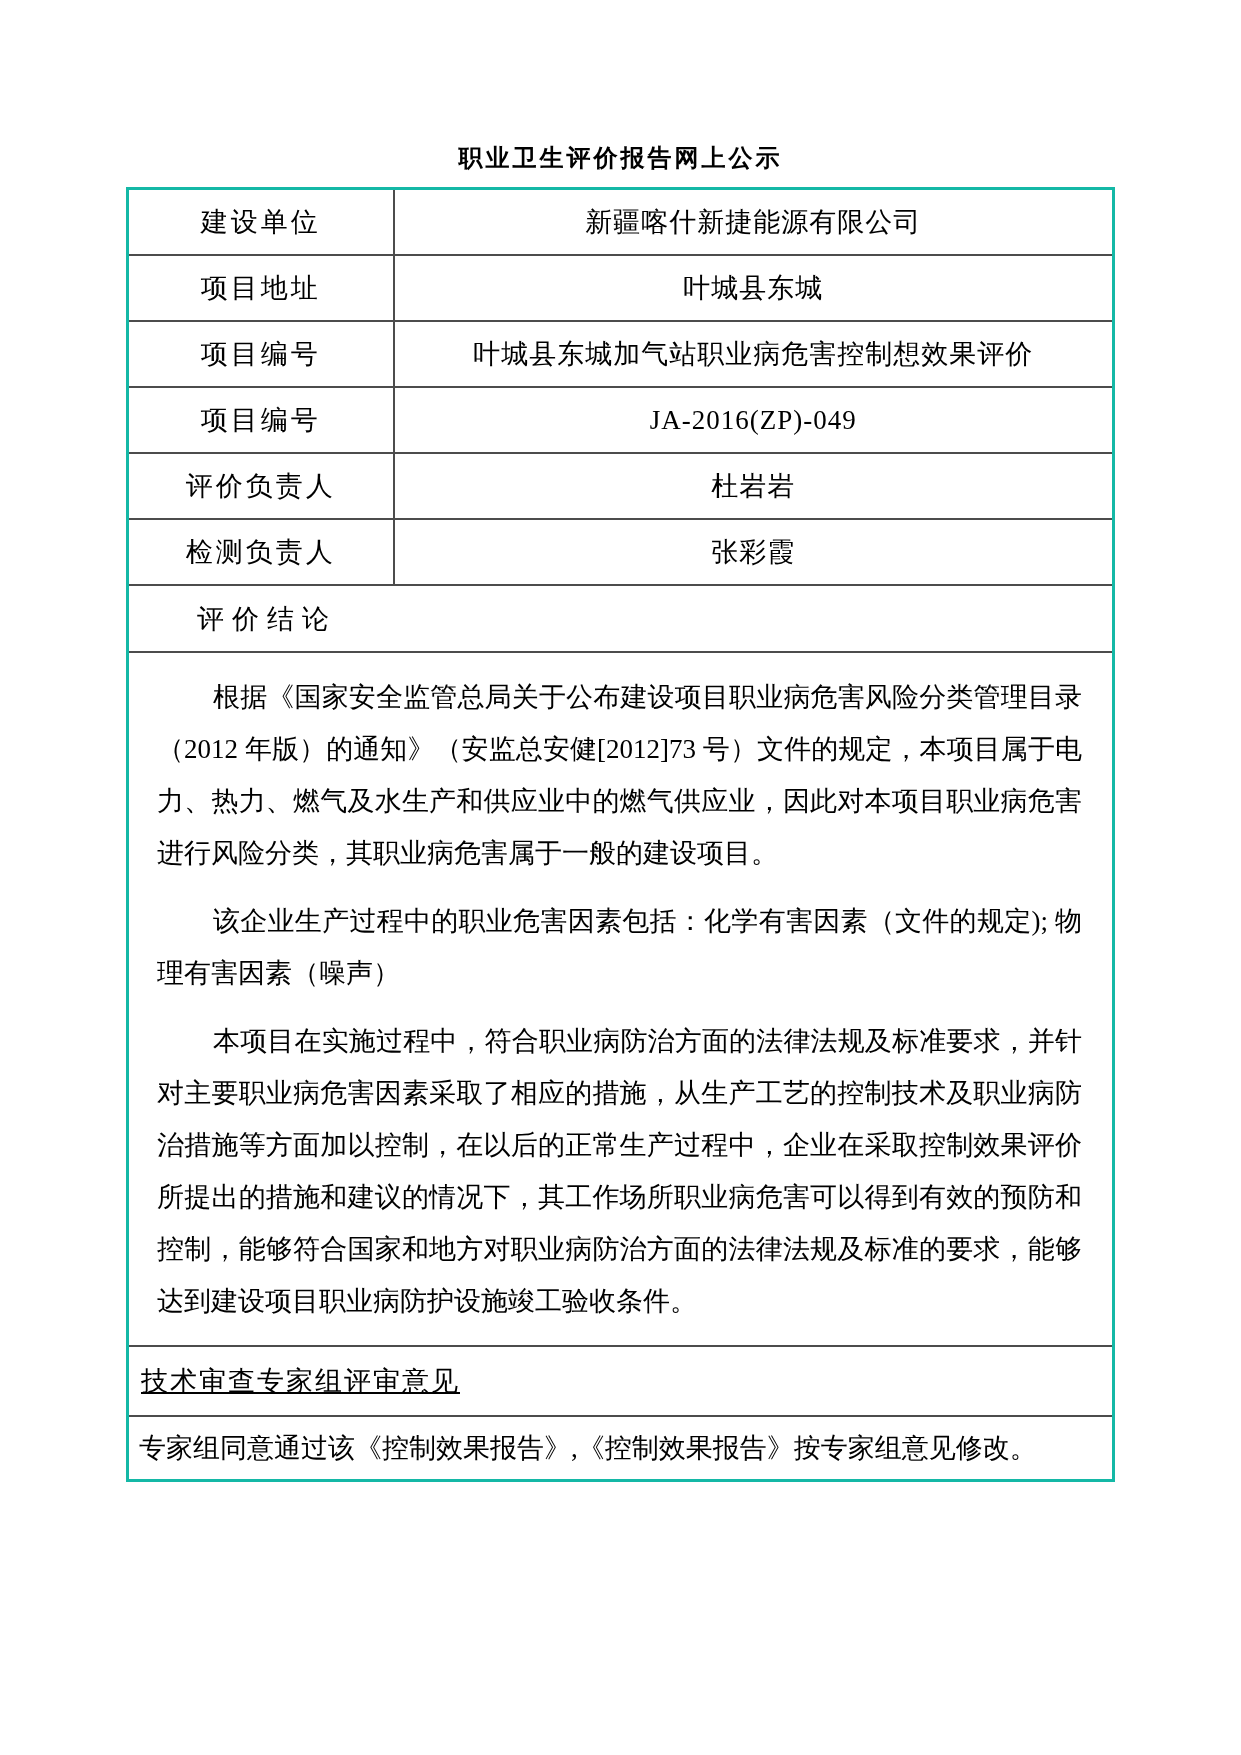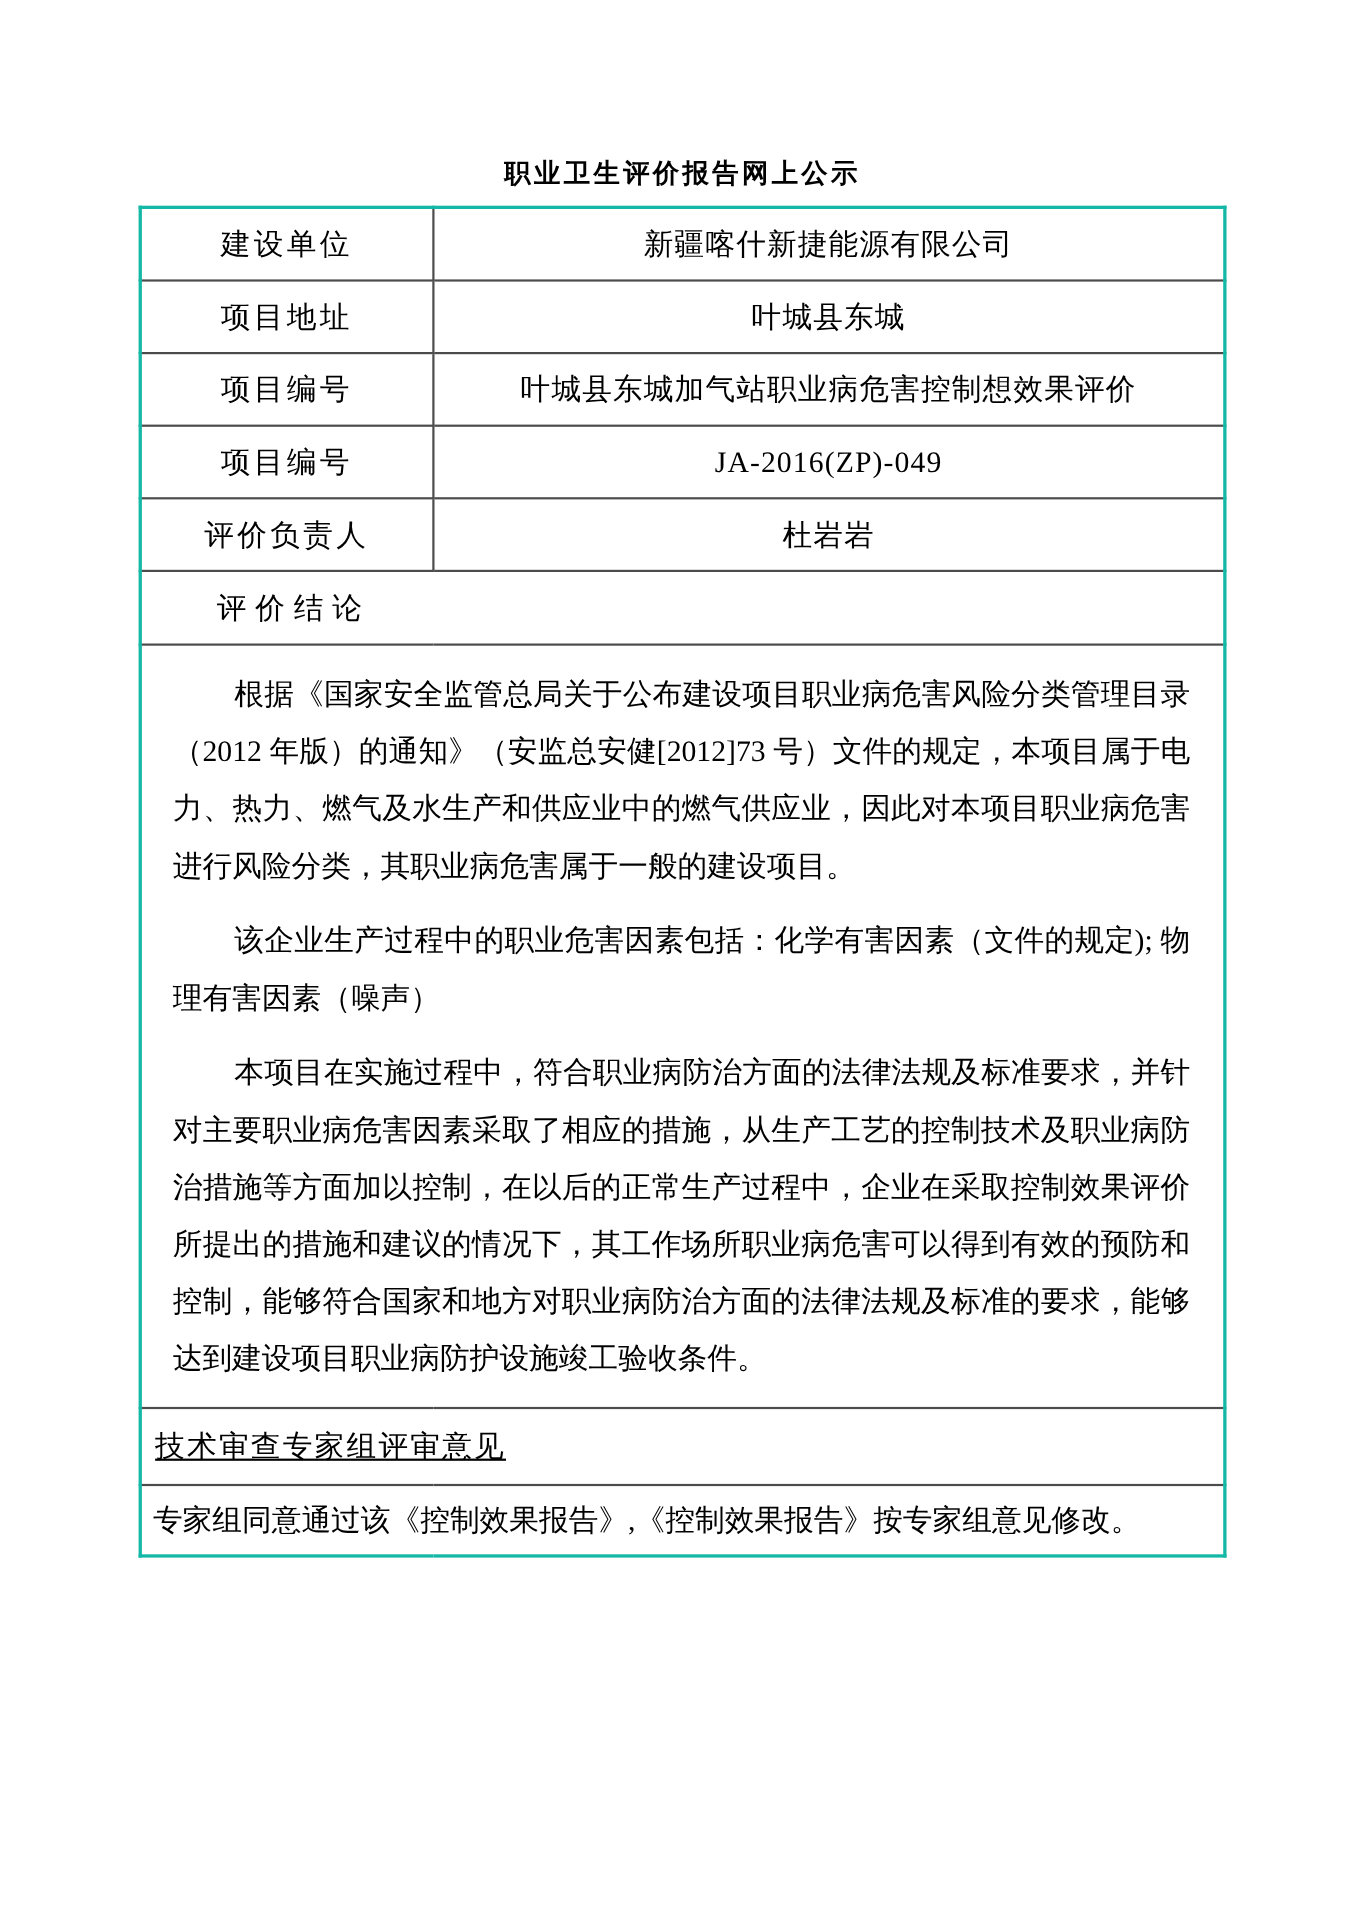--- a/index.html
+++ b/index.html
@@ -104,20 +104,24 @@
         <td class="value-cell">叶城县东城加气站职业病危害控制想效果评价</td>
       </tr>
       <tr class="field-row">
         <td class="label-cell">项目编号</td>
         <td class="value-cell">JA-2016(ZP)-049</td>
       </tr>
       <tr class="field-row">
         <td class="label-cell">评价负责人</td>
         <td class="value-cell">杜岩岩</td>
       </tr>
+      <tr class="field-row">
+        <td class="label-cell">检测负责人</td>
+        <td class="value-cell">张彩霞</td>
+      </tr>
       <tr>
         <td colspan="2" class="conclusion-label-cell">评价结论</td>
       </tr>
       <tr>
         <td colspan="2" class="conclusion-body-cell">
           <p class="para">根据《国家安全监管总局关于公布建设项目职业病危害风险分类管理目录（2012 年版）的通知》（安监总安健[2012]73 号）文件的规定，本项目属于电力、热力、燃气及水生产和供应业中的燃气供应业，因此对本项目职业病危害进行风险分类，其职业病危害属于一般的建设项目。</p>
           <p class="para">该企业生产过程中的职业危害因素包括：化学有害因素（文件的规定); 物理有害因素（噪声）</p>
           <p class="para">本项目在实施过程中，符合职业病防治方面的法律法规及标准要求，并针对主要职业病危害因素采取了相应的措施，从生产工艺的控制技术及职业病防治措施等方面加以控制，在以后的正常生产过程中，企业在采取控制效果评价所提出的措施和建议的情况下，其工作场所职业病危害可以得到有效的预防和控制，能够符合国家和地方对职业病防治方面的法律法规及标准的要求，能够达到建设项目职业病防护设施竣工验收条件。</p>
         </td>
       </tr>

